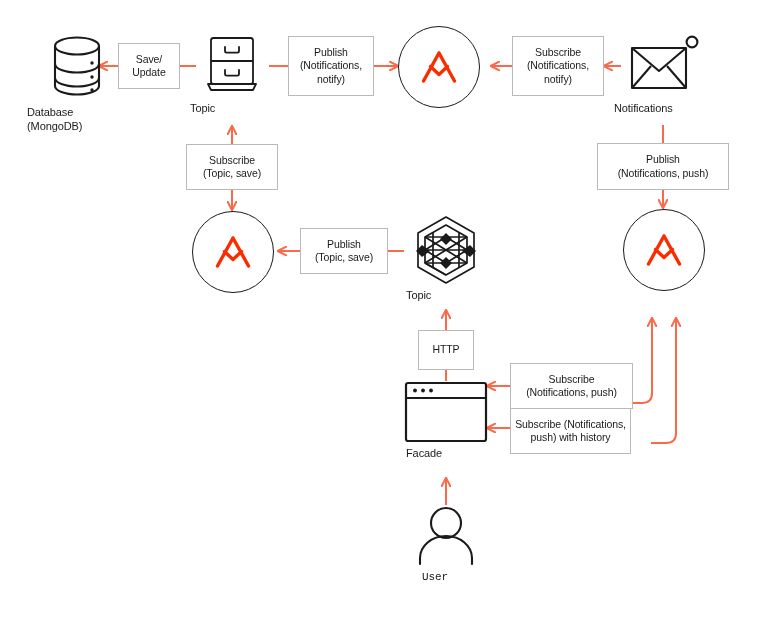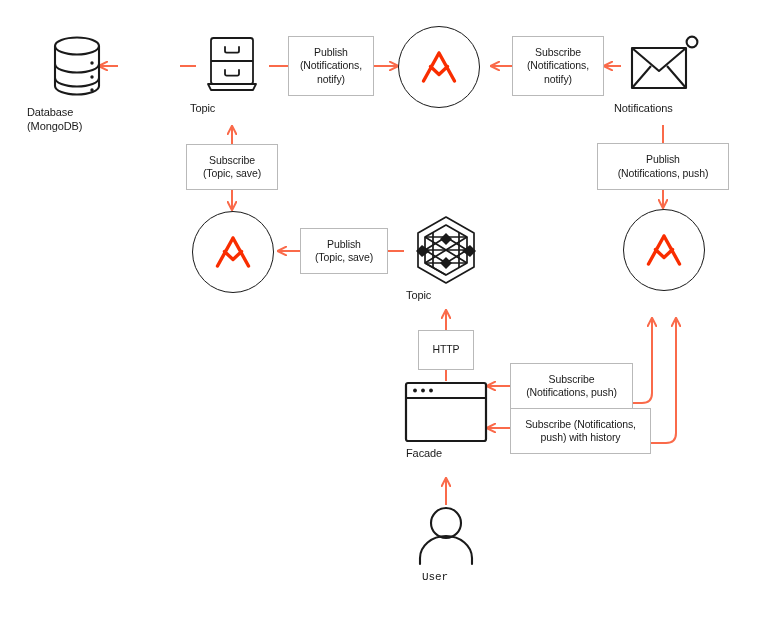--- a/index.html
+++ b/index.html
@@ -140,20 +140,22 @@
         <path d="M7,52 a22,8.5 0 0 0 44,0"></path>
       </g>
       <circle cx="44" cy="29" r="1.7" fill="#1a1a1a"></circle>
       <circle cx="44" cy="43" r="1.7" fill="#1a1a1a"></circle>
       <circle cx="44" cy="56" r="1.7" fill="#1a1a1a"></circle>
     </svg>
   </div>
   <div class="cap" style="left:27px;top:105px;width:100px;">Database
 (MongoDB)</div>
 
+  <div class="lbox" style="left:118px;top:43px;width:62px;height:46px;">Save/
+Update</div>
 
   <div class="iconwrap" style="left:203px;top:34px;width:58px;height:62px;">
     <svg width="54" height="60" viewBox="0 0 54 60">
       <g fill="none" stroke="#1a1a1a" stroke-width="1.8" stroke-linejoin="round">
         <rect x="6" y="3" width="42" height="46" rx="2.5"></rect>
         <line x1="6" y1="26" x2="48" y2="26"></line>
         <path d="M20,12 L20,16 a1.6,1.6 0 0 0 1.6,1.6 L32.4,17.6 a1.6,1.6 0 0 0 1.6,-1.6 L34,12" stroke-linecap="round"></path>
         <path d="M20,35 L20,39 a1.6,1.6 0 0 0 1.6,1.6 L32.4,40.6 a1.6,1.6 0 0 0 1.6,-1.6 L34,35" stroke-linecap="round"></path>
         <path d="M3,49 L51,49 L48,55 L6,55 Z"></path>
       </g>
@@ -241,21 +243,21 @@
         <circle cx="19" cy="9.5" r="1.9"></circle>
         <circle cx="27" cy="9.5" r="1.9"></circle>
       </g>
     </svg>
   </div>
   <div class="cap" style="left:406px;top:446px;width:80px;">Facade</div>
 
   <div class="lbox" style="left:510px;top:363px;width:123px;height:46px;">Subscribe
 (Notifications, push)</div>
 
-  <div class="lbox" style="left:510px;top:408px;width:141px;height:46px;">Subscribe (Notifications,
+  <div class="lbox" style="left:510px;top:408px;width:121px;height:46px;">Subscribe (Notifications,
 push) with history</div>
 
   <div class="iconwrap" style="left:414px;top:505px;width:64px;height:62px;">
     <svg width="64" height="60" viewBox="0 0 64 60">
       <g fill="none" stroke="#1a1a1a" stroke-width="2.1">
         <circle cx="32" cy="17" r="15"></circle>
         <path d="M6,58 L6,52 a26,22 0 0 1 52,0 L58,58" stroke-linecap="round"></path>
       </g>
     </svg>
   </div>

